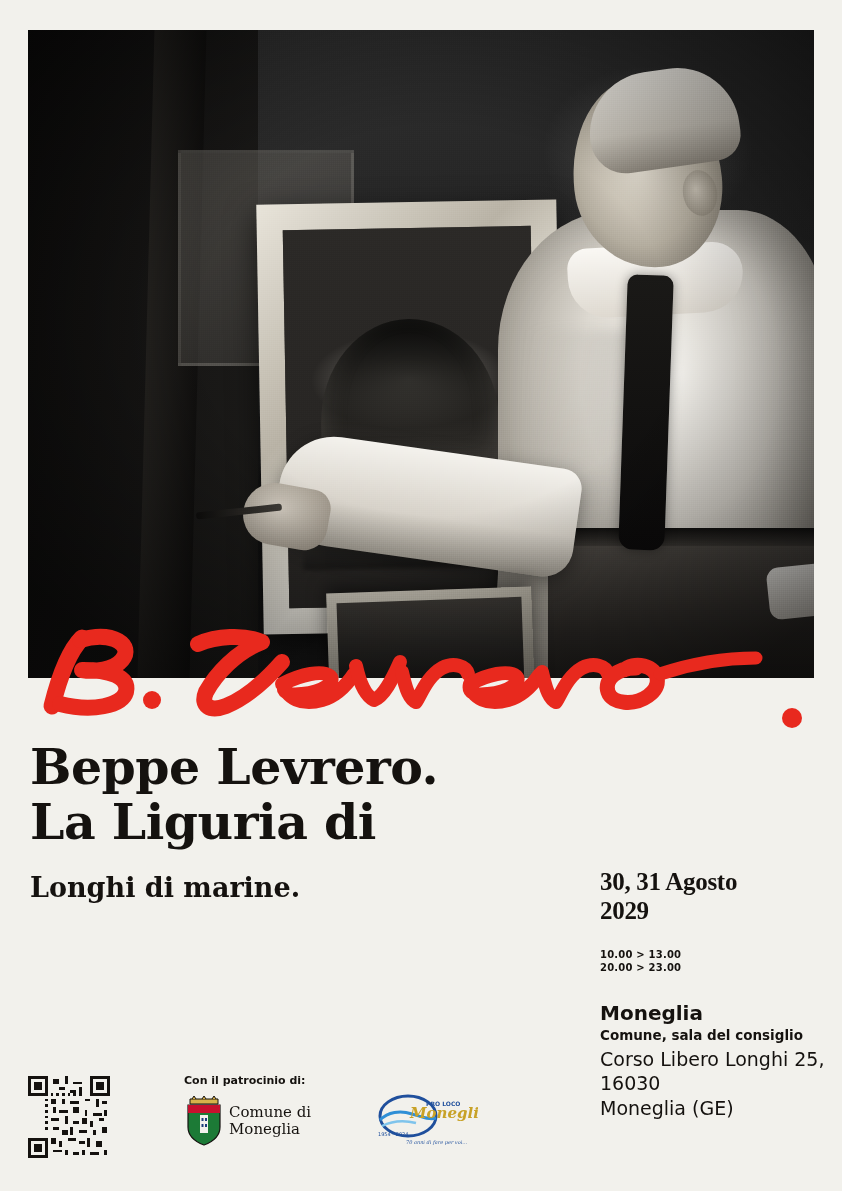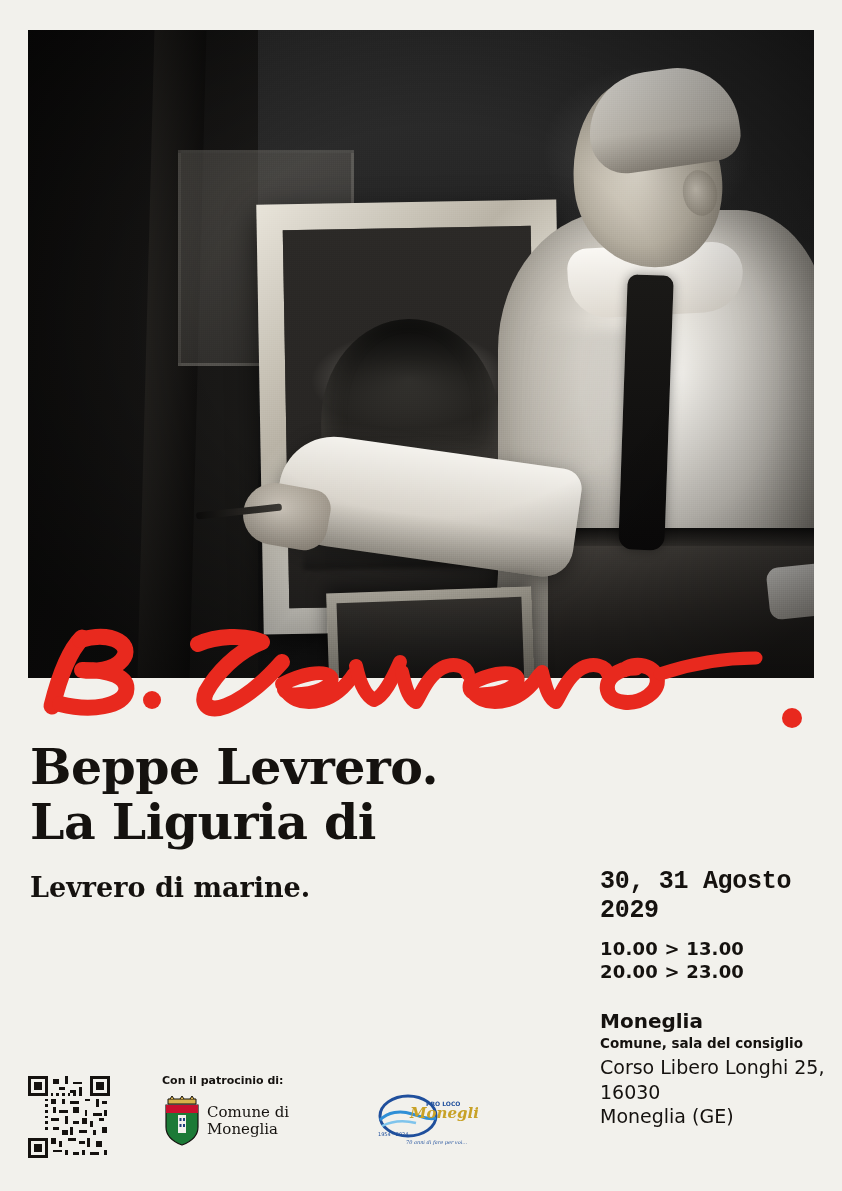--- a/index.html
+++ b/index.html
@@ -280,31 +280,31 @@
 
   
   .info {
     position: absolute;
     left: 600px;
     top: 868px;
     width: 230px;
     color: #15120f;
   }
   .dates {
-    font-family: Liberation Mono, monospace;
+    font-family: Liberation Serif, serif;
     font-weight: 700;
     font-size: 25px;
     line-height: 1.14;
     letter-spacing: -0.3px;
   }
   .hours {
-    margin-top: 12px;
+    margin-top: 24px;
     font-family: "DejaVu Sans", "Liberation Sans", sans-serif;
     font-weight: 700;
-    font-size: 18px;
+    font-size: 10px;
     line-height: 1.28;
     letter-spacing: 0.2px;
   }
   .venue-name {
     margin-top: 26px;
     font-family: "DejaVu Sans", "Liberation Sans", sans-serif;
     font-weight: 700;
     font-size: 20px;
   }
   .venue-sub {
@@ -328,21 +328,21 @@
     width: 786px;
     height: 90px;
   }
   .qr {
     position: absolute;
     left: 0; top: 2px;
     width: 82px; height: 82px;
   }
   .patron {
     position: absolute;
-    left: 134px; top: 0;
+    left: 156px; top: 0;
     width: 320px;
   }
   .patron-label {
     font-family: "DejaVu Sans", "Liberation Sans", sans-serif;
     font-weight: 700;
     font-size: 11px;
     color: #15120f;
     margin-bottom: 8px;
   }
   .patron-row {
@@ -424,21 +424,21 @@
         <path d="M630 60 C660 50 690 44 726 44" stroke-width="13"></path>
 
         <circle cx="762" cy="104" r="10" fill="#e8291e" stroke="none"></circle>
       </g>
     </svg>
   </div>
 
   <div class="title-block">
     <p class="title-line">Beppe Levrero.</p>
     <p class="title-line">La Liguria di</p>
-    <p class="subtitle">Levrero di marine.</p>
+    <p class="subtitle">Longhi di marine.</p>
   </div>
 
   <div class="info">
     <div class="dates">
       <div>30, 31 Agosto</div>
       <div>2029</div>
     </div>
     <div class="hours">
       <div>10.00 &gt; 13.00</div>
       <div>20.00 &gt; 23.00</div>

